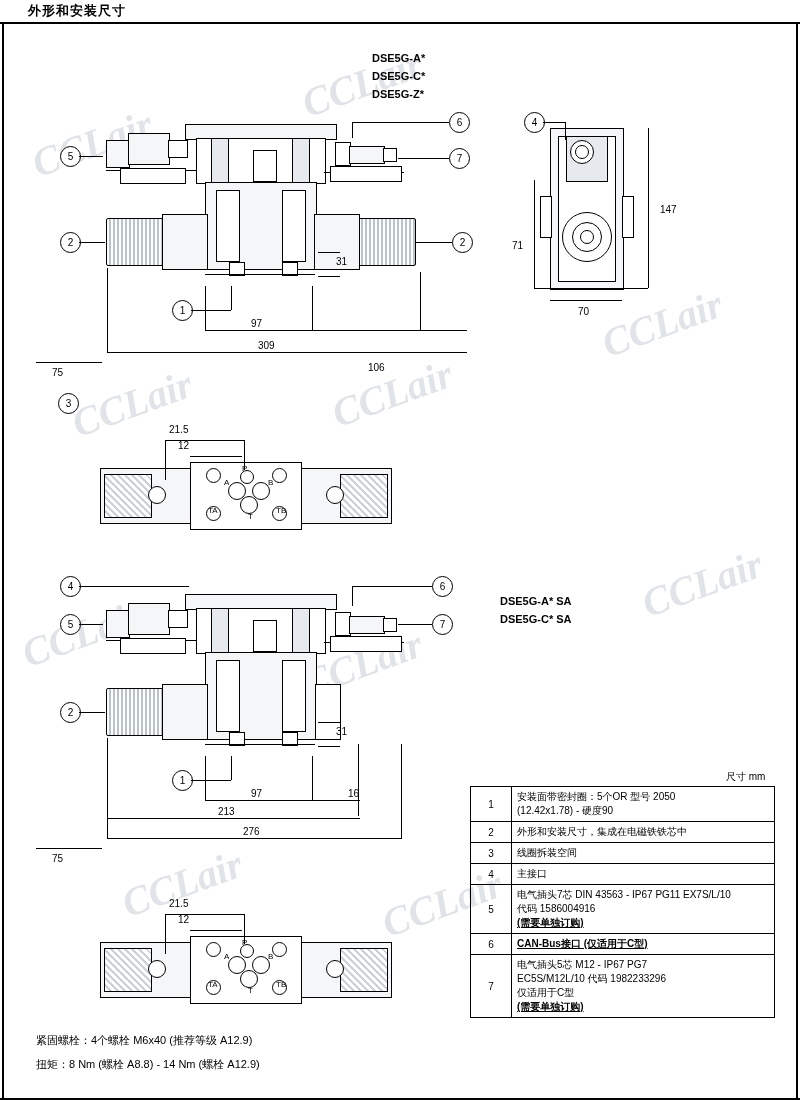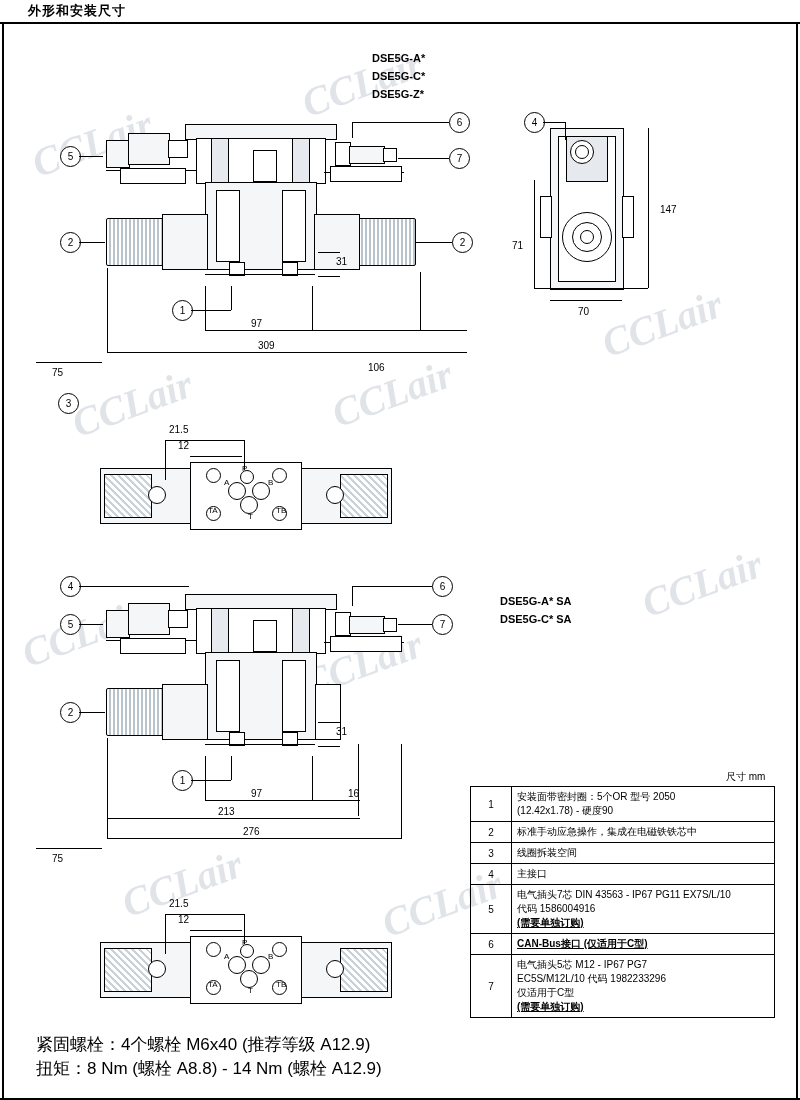--- a/index.html
+++ b/index.html
@@ -77,21 +77,21 @@
   .tbl{
     position:absolute;left:470px;top:786px;width:305px;
     border:1.5px solid #000;border-collapse:collapse;font-size:10px;
   }
   .tbl td{border:1px solid #000;padding:3px 5px;vertical-align:middle;}
   .tbl td.num{width:30px;text-align:center;}
   .tbl .b{font-weight:bold;text-decoration:underline;}
 
   .units{position:absolute;left:726px;top:770px;font-size:10px;}
 
-  .footnote{position:absolute;font-size:17px;white-space:nowrap;}
+  .footnote{position:absolute;font-size:11px;white-space:nowrap;}
 </style>
 </head>
 <body>
 
 <div class="page">
 
   <div class="page-title">外形和安装尺寸</div>
   <div class="hrule"></div>
   <div class="vrule-left"></div>
   <div class="vrule-right"></div>
@@ -340,21 +340,21 @@
         <tr>
       <td class="num">1</td>
       <td>
         <div>安装面带密封圈：5个OR 型号 2050</div>
         <div>(12.42x1.78) - 硬度90</div>
       </td>
     </tr>
     <tr>
       <td class="num">2</td>
       <td>
-        <div>标准手动应急操作，集成在电磁铁铁芯中</div>
+        <div>外形和安装尺寸，集成在电磁铁铁芯中</div>
       </td>
     </tr>
     <tr>
       <td class="num">3</td>
       <td>
         <div>线圈拆装空间</div>
       </td>
     </tr>
     <tr>
       <td class="num">4</td>

